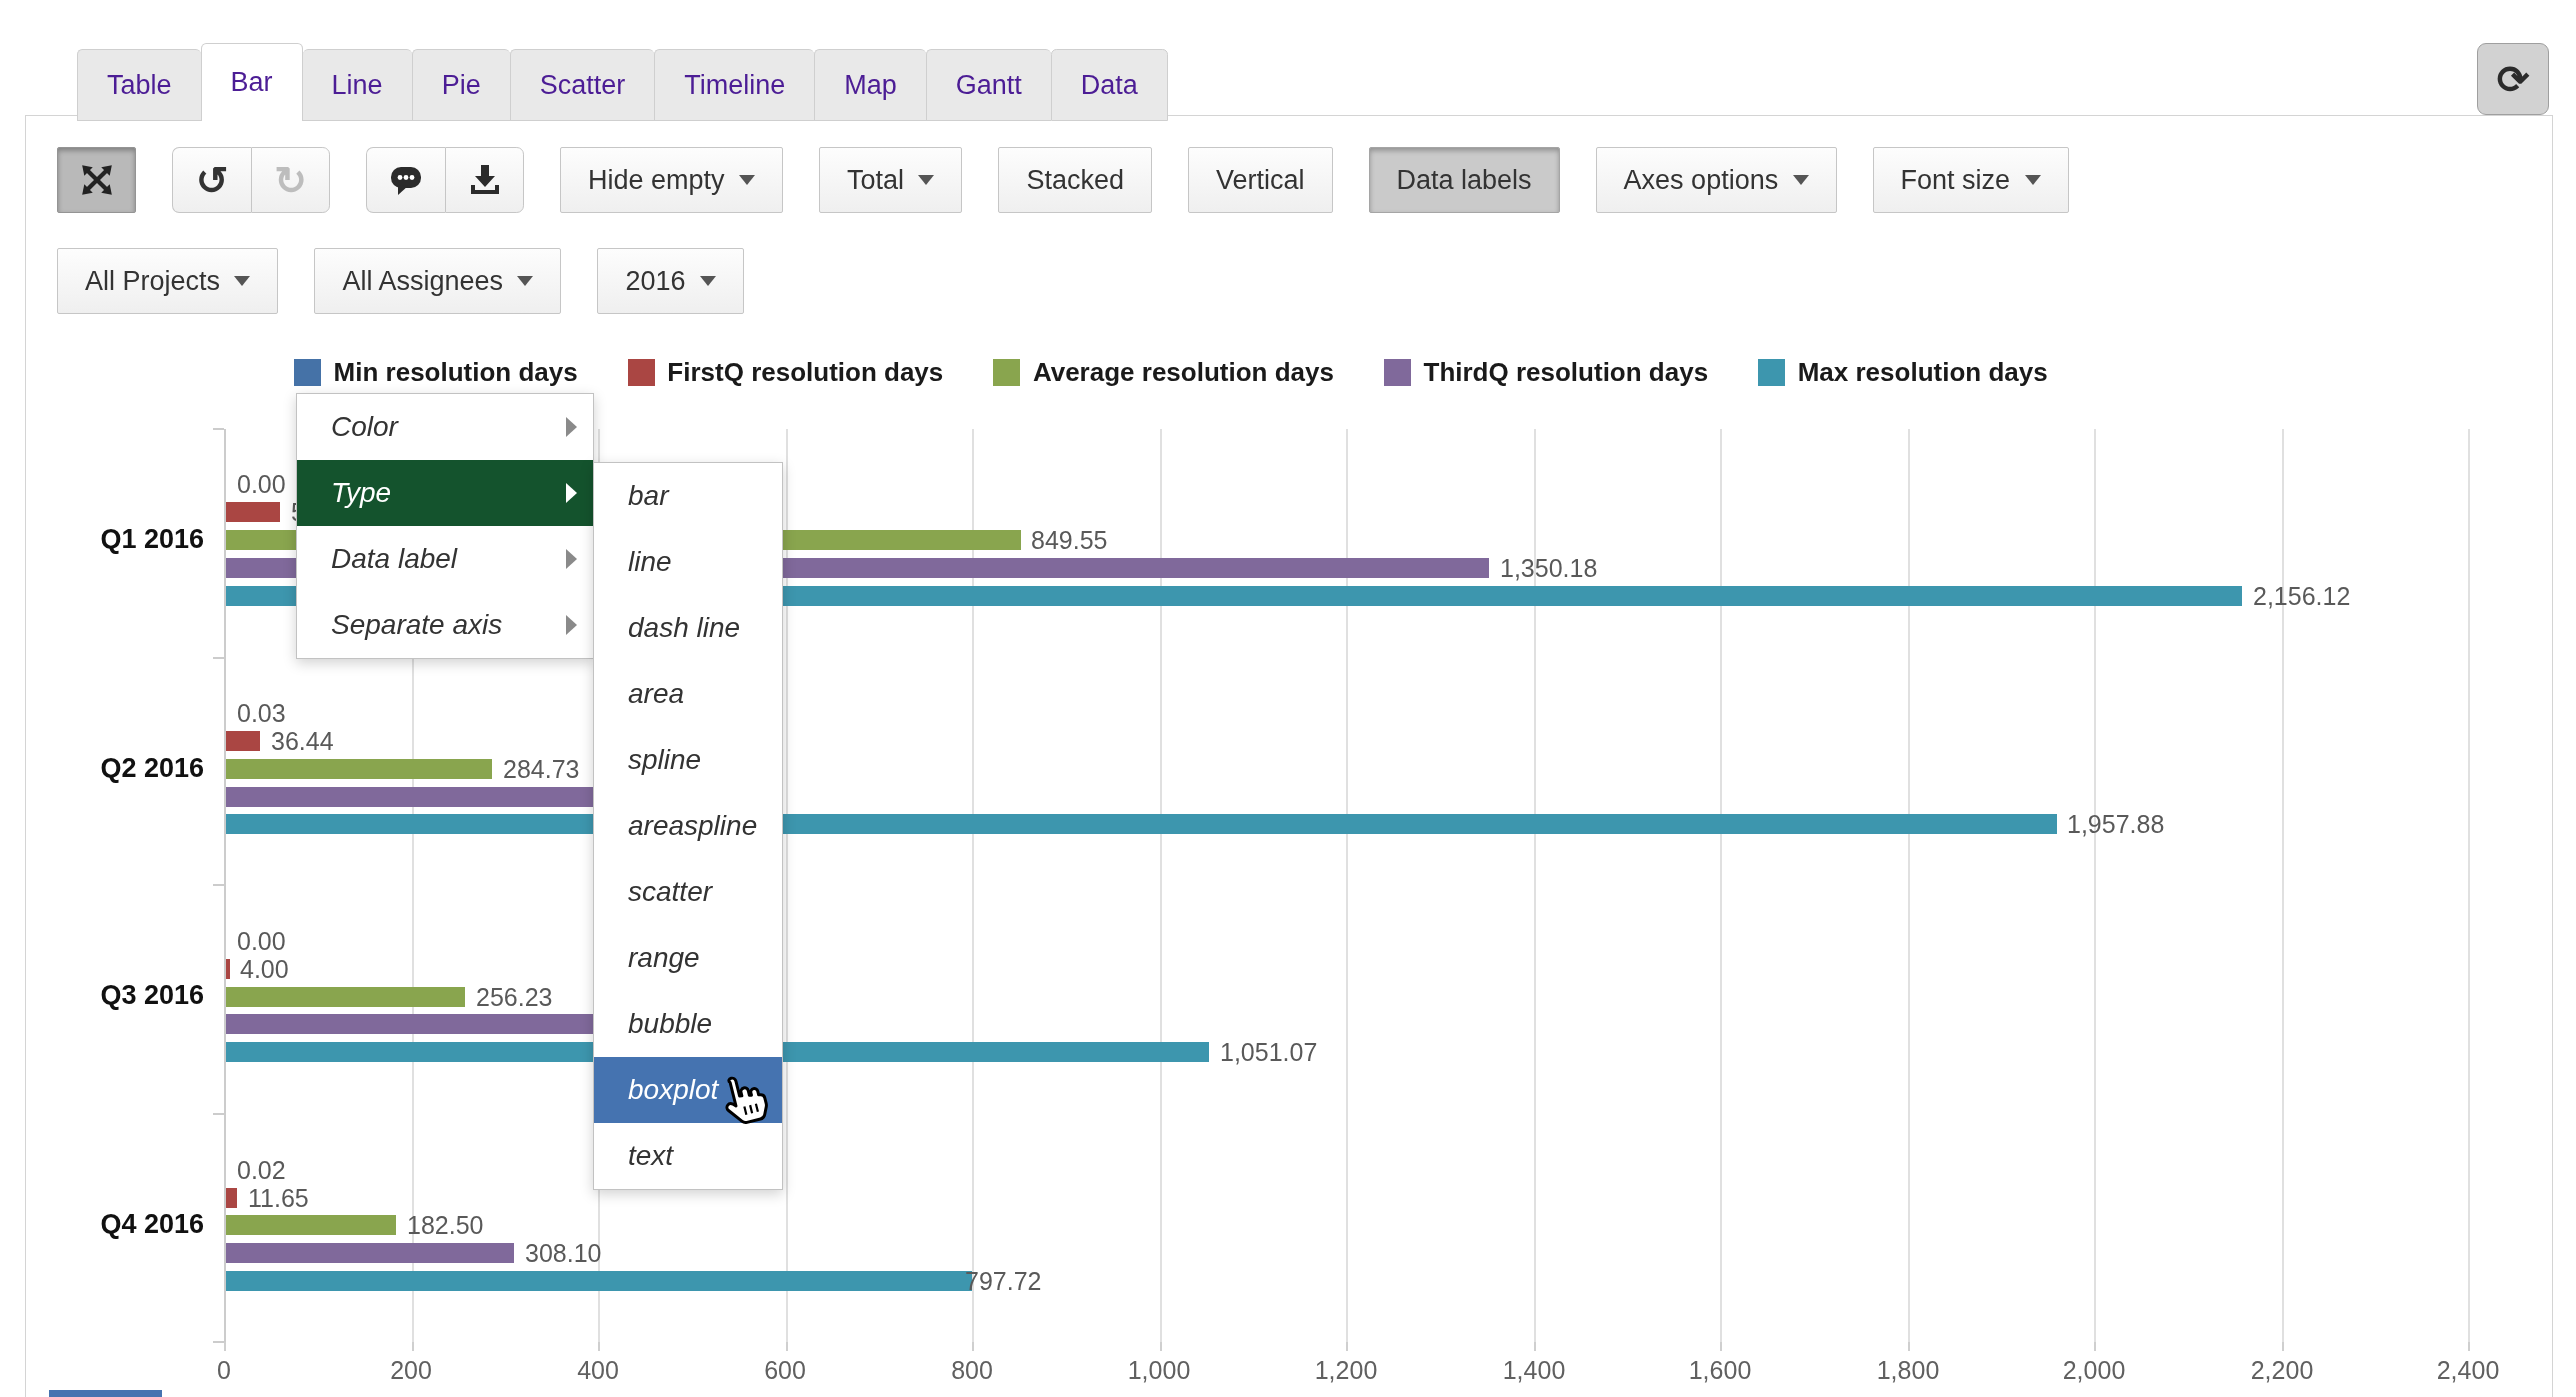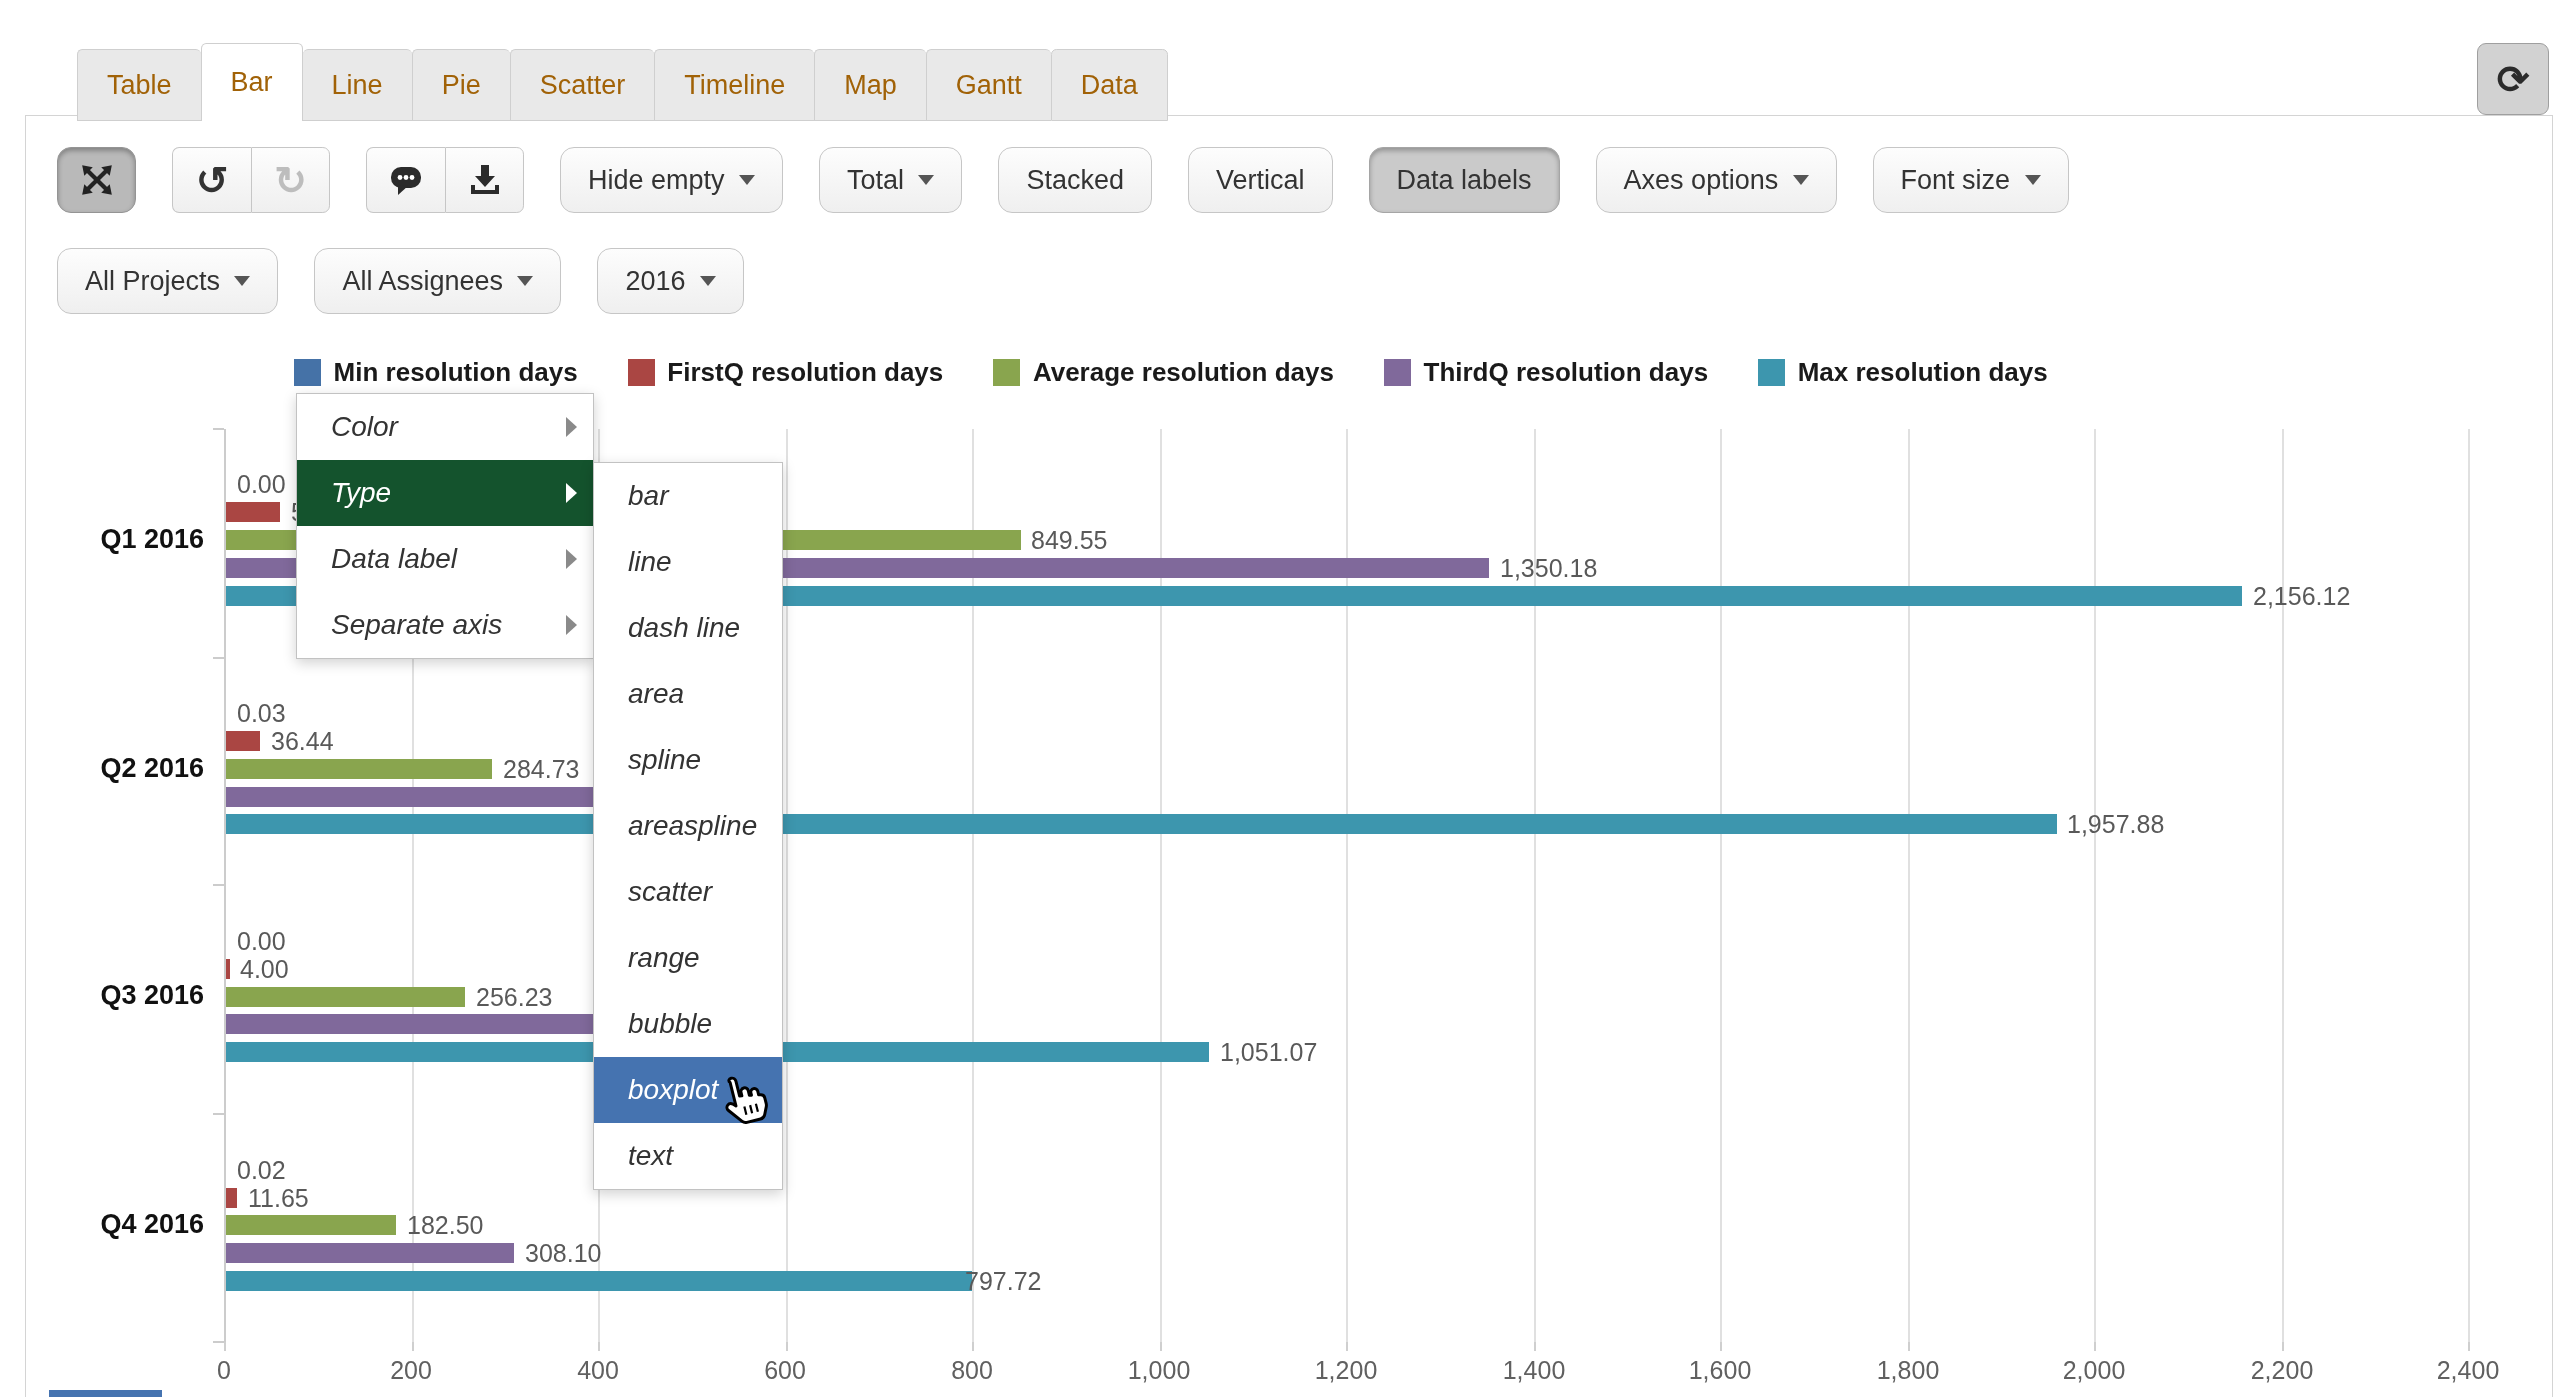--- a/index.html
+++ b/index.html
@@ -1,41 +1,41 @@
 <!DOCTYPE html>
 <html style="font-size:14.4px"><head>
 <meta charset="utf-8">
 <style>
   html,body{margin:0;padding:0;background:#fff;}
   #screen{position:relative;width:2576px;height:1397px;background:#fff;overflow:hidden;
           font-family:"Liberation Sans",sans-serif;color:#333;}
 
   
   #tabbar{position:absolute;left:77px;top:43px;display:flex;align-items:flex-end;z-index:10;}
-  .tab{height:70px;padding:0 29px;display:flex;align-items:center;font-size:27px;color:#a16207;
+  .tab{height:70px;padding:0 29px;display:flex;align-items:center;font-size:27px;color:#4c1d95;
        background:#e9e9e9;border:0.9px solid #cfcfcf;border-right:none;border-radius:5.4px 5.4px 0 0;cursor:pointer;}
   .tab:last-child{border-right:0.9px solid #cfcfcf;}
   .tab.active{background:#fff;height:77px;border-right:0.9px solid #cfcfcf;border-bottom:none;position:relative;z-index:11;}
   .tab.active + .tab{border-left:none;}
 
   
   #panel{position:absolute;left:25px;top:115px;width:2526px;height:1283px;background:#fff;
          border:0.9px solid #d4d4d4;border-bottom:none;}
 
   
   #refresh-btn{position:absolute;left:2477px;top:43px;width:70px;height:70px;background:#d2d2d2;
                border:0.9px solid #9f9f9f;border-radius:9px;display:flex;align-items:center;justify-content:center;
                font-size:41px;font-weight:bold;color:#2b2b2b;cursor:pointer;}
 
   
   .row{position:absolute;display:flex;gap:36px;align-items:center;}
   #toolbar{left:57px;top:147px;height:66px;}
   #filters{left:57px;top:248px;height:66px;}
   .btn{height:66px;display:flex;align-items:center;padding:0 27px;font-size:27px;color:#333;
-       background:linear-gradient(#fdfdfd,#efefef);border:0.9px solid #c6c6c6;border-radius:14px;cursor:pointer;box-sizing:border-box;}
+       background:linear-gradient(#fdfdfd,#efefef);border:0.9px solid #c6c6c6;border-radius:2px;cursor:pointer;box-sizing:border-box;}
   .btn.icon-btn{width:79px;justify-content:center;padding:0;}
   .btn.pressed{background:#cacaca;border-color:#a5a5a5;box-shadow:inset 0 2.7px 5.4px rgba(0,0,0,.28);}
   .btn.pressed-dark{background:#b9b9b9;border-color:#949494;box-shadow:inset 0 2.7px 5.4px rgba(0,0,0,.3);}
   .btn-group{display:flex;}
   .btn-group .btn{border-radius:0;border-right:none;}
   .btn-group .btn:first-child{border-radius:7.2px 0 0 7.2px;}
   .btn-group .btn:last-child{border-radius:0 7.2px 7.2px 0;border-right:0.9px solid #c6c6c6;}
   .glyph{font-size:39px;font-weight:bold;line-height:1;}
   .disabled-glyph{color:#bdbdbd;}
   .caret{width:0;height:0;border-left:8px solid transparent;border-right:8px solid transparent;

